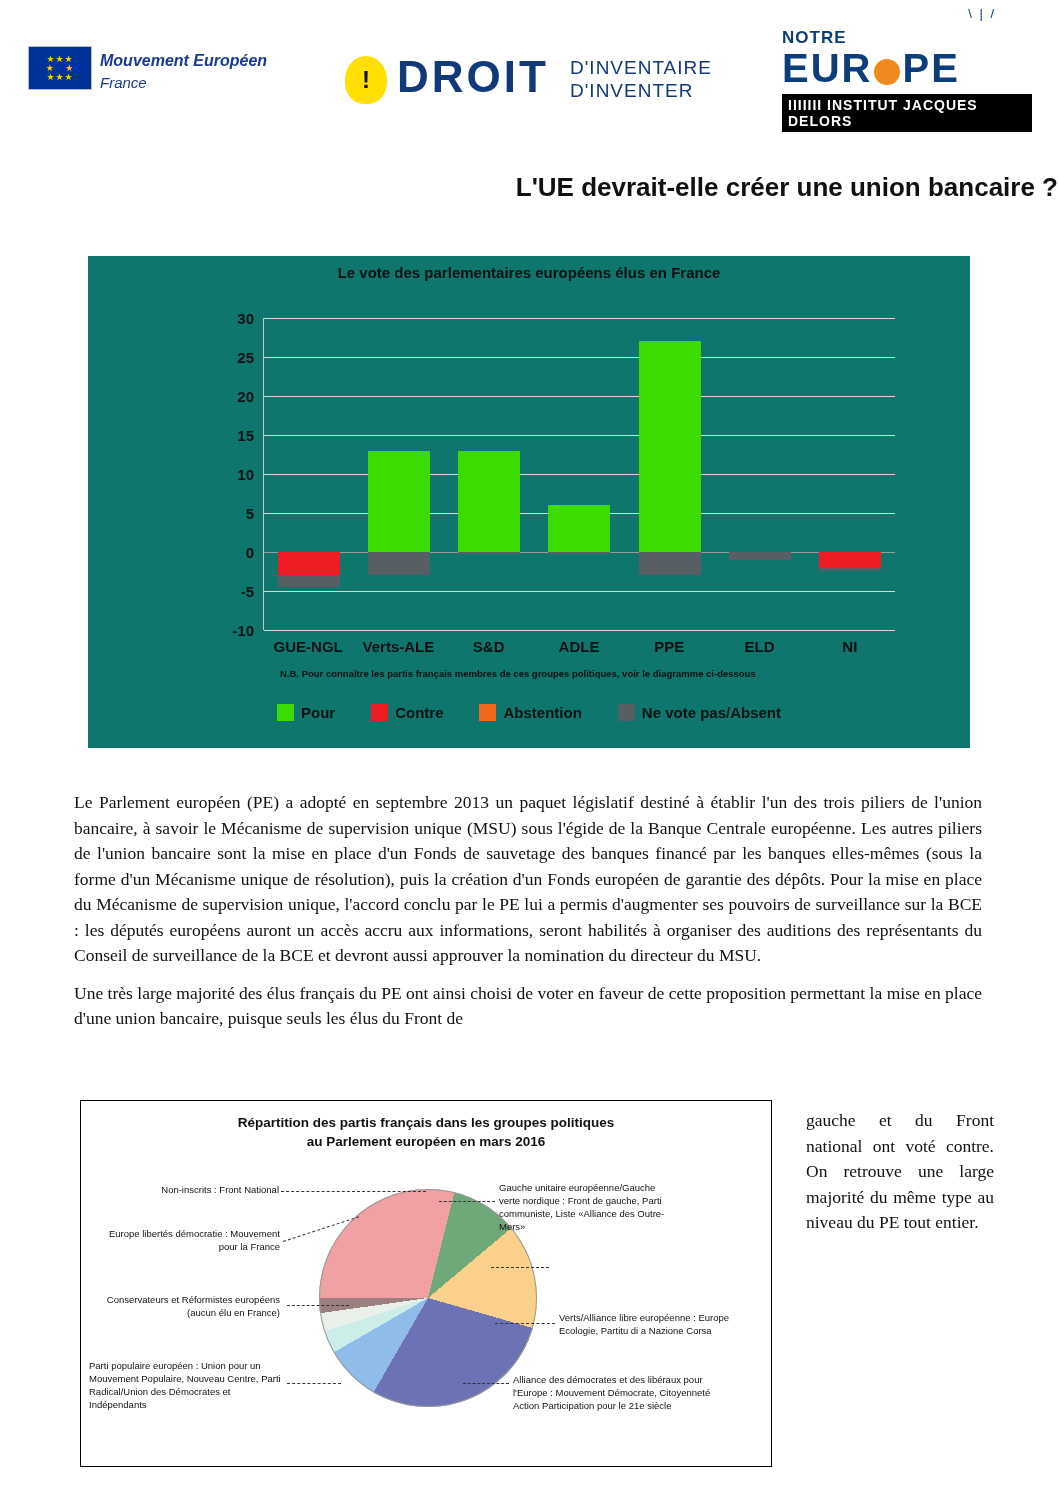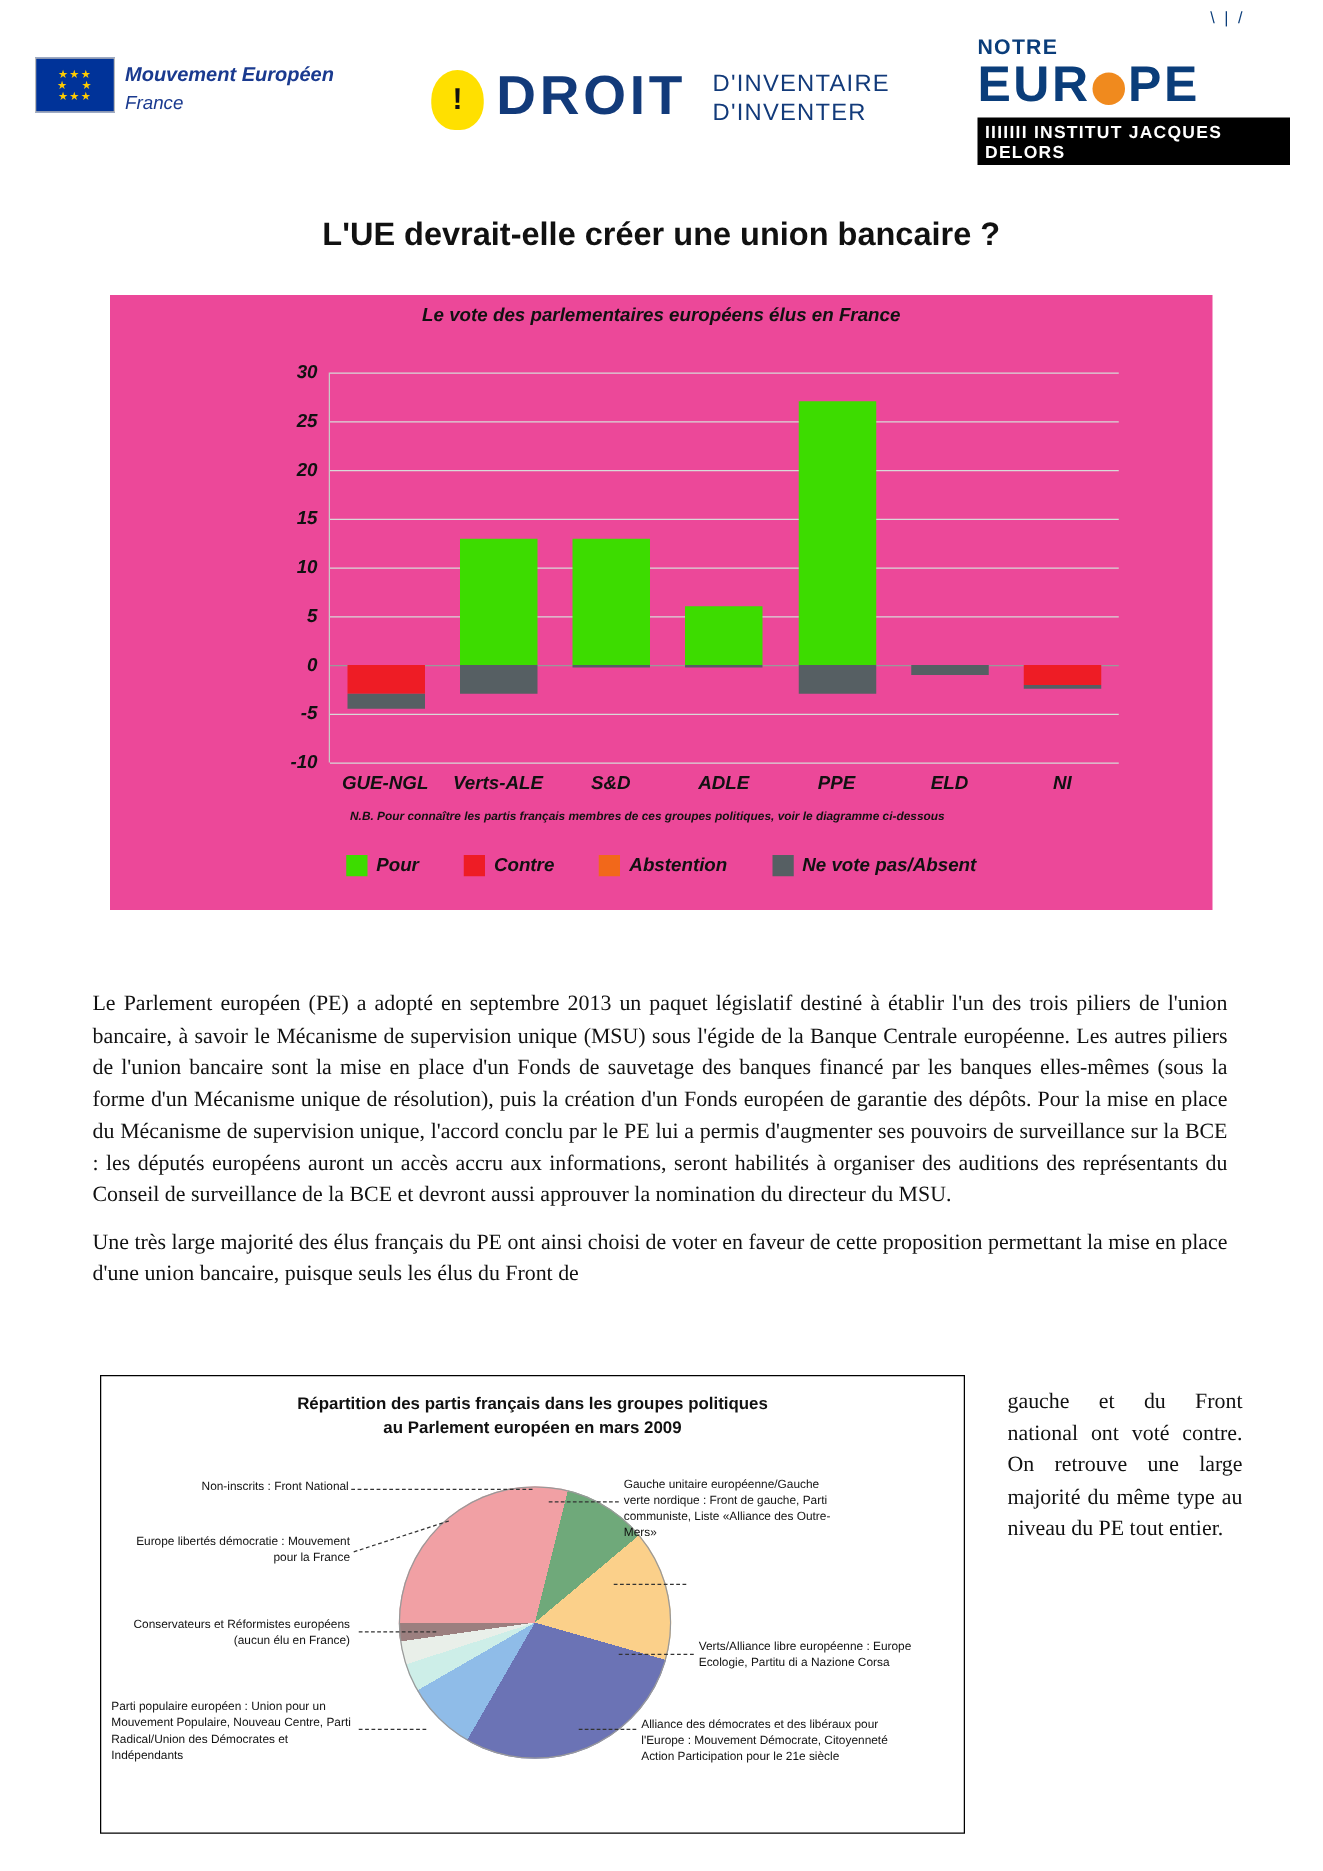--- a/index.html
+++ b/index.html
@@ -70,32 +70,31 @@
   .ne-bar{
     margin-top:6px;background:#000000;color:#fff;font-size:14px;font-weight:bold;
     padding:3px 6px;letter-spacing:1px;
   }
   .ne-rays{
     position:absolute;right:36px;top:-22px;color:#0a3d7a;font-size:13px;letter-spacing:2px;
   }
 
   
   .doc-title{
-    text-align:center;
+    text-align:right;
     font-size:26px;font-weight:bold;
     margin-top:22px;
     color:#111;
   }
 
   
   .chart-panel{
-    position:absolute;left:88px;top:236px;
+    position:absolute;left:88px;top:256px;
     width:882px;height:492px;
-    background:#ec4899;
-    font-style:italic;
+    background:#0f766e;
   }
   .chart-subtitle{
     text-align:center;font-size:15px;font-weight:bold;padding-top:8px;color:#111;
   }
   .plot-wrap{
     position:absolute;left:95px;top:52px;width:730px;height:322px;
   }
   .plot{
     position:absolute;left:80px;top:10px;right:18px;bottom:0;
     border-left:1px solid #c8c8c8;
@@ -329,21 +328,21 @@
 <div class="body-text">
   <p>Le Parlement européen (PE) a adopté en septembre 2013 un paquet législatif destiné à établir l'un des trois piliers de l'union bancaire, à savoir le Mécanisme de supervision unique (MSU) sous l'égide de la Banque Centrale européenne. Les autres piliers de l'union bancaire sont la mise en place d'un Fonds de sauvetage des banques financé par les banques elles-mêmes (sous la forme d'un Mécanisme unique de résolution), puis la création d'un Fonds européen de garantie des dépôts. Pour la mise en place du Mécanisme de supervision unique, l'accord conclu par le PE lui a permis d'augmenter ses pouvoirs de surveillance sur la BCE : les députés européens auront un accès accru aux informations, seront habilités à organiser des auditions des représentants du Conseil de surveillance de la BCE et devront aussi approuver la nomination du directeur du MSU.</p>
   <p class="para2">Une très large majorité des élus français du PE ont ainsi choisi de voter en faveur de cette proposition permettant la mise en place d'une union bancaire, puisque seuls les élus du Front de</p>
 </div>
 
 <div class="right-col">gauche et du Front national ont voté contre. On retrouve une large majorité du même type au niveau du PE tout entier.</div>
 
 <div class="pie-panel">
   <div class="pie-title">
     <div>Répartition des partis français dans les groupes politiques</div>
-    <div>au Parlement européen en mars 2009</div>
+    <div>au Parlement européen en mars 2016</div>
   </div>
   <div class="pie"></div>
 
   <div class="callout" style="left:48px;top:82px;width:150px;text-align:right;">Non-inscrits : Front National</div>
   <div class="lead" style="left:200px;top:90px;width:145px;"></div>
 
   <div class="callout" style="left:24px;top:126px;width:175px;text-align:right;">Europe libertés démocratie : Mouvement pour la France</div>
   <div class="lead" style="left:202px;top:140px;width:80px;transform:rotate(-18deg);transform-origin:left center;"></div>
 
   <div class="callout" style="left:14px;top:192px;width:185px;text-align:right;">Conservateurs et Réformistes européens (aucun élu en France)</div>

